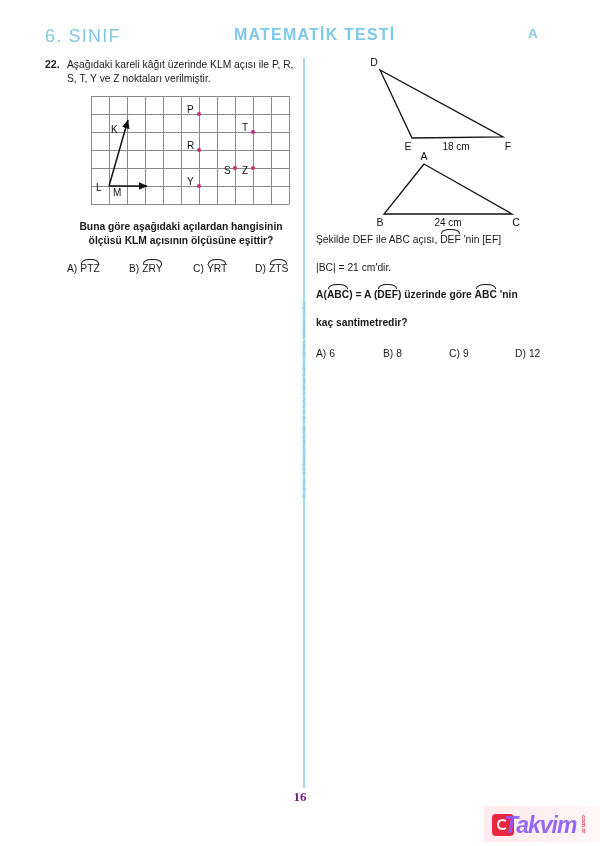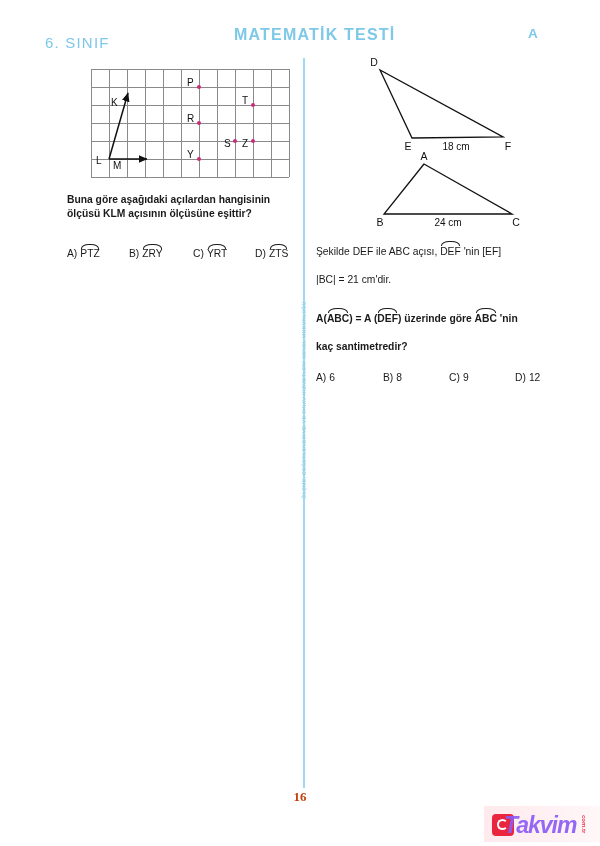--- a/index.html
+++ b/index.html
@@ -18,22 +18,22 @@
 
   
   .page-header {
     position: absolute;
     left: 0; top: 26px;
     width: 600px;
     height: 26px;
   }
   .hdr-grade {
     position: absolute;
-    left: 45px; top: 8px;
-    font-size: 15px;
+    left: 45px; top: 0;
+    font-size: 18px;
     letter-spacing: 1.2px;
     color: #7ec8e8;
   }
   .hdr-title {
     position: absolute;
     left: 234px; top: 0;
     font-size: 16px;
     letter-spacing: 1.2px;
     font-weight: 600;
     color: #7ec8e8;
@@ -123,21 +123,20 @@
   .opt {
     display: flex;
     align-items: flex-end;
     white-space: nowrap;
   }
   .opt-let { margin-right: 3px; }
   .ang {
     position: relative;
     display: inline-block;
     padding-top: 1px;
-    margin-top: 12px;
   }
   .ang::before {
     content: "";
     position: absolute;
     left: 1px; right: 1px;
     top: -3px;
     height: 4px;
     border-top: 1.2px solid #1a1a1a;
     border-left: 1.2px solid #1a1a1a;
     border-right: 1.2px solid #1a1a1a;
@@ -159,21 +158,21 @@
 
   
   .page-num {
     position: absolute;
     left: 0; top: 789px;
     width: 600px;
     text-align: center;
     font-family: "Liberation Serif", serif;
     font-weight: bold;
     font-size: 13px;
-    color: #c2410c;
+    color: #701a75;
   }
 
   
   .watermark {
     position: absolute;
     left: 492px; top: 812px;
     width: 104px;
     height: 26px;
   }
   .wm-badge {
@@ -230,20 +229,24 @@
   <div class="hdr-booklet">A</div>
 </div>
 
 <div class="divider"></div>
 <div class="divider-text">
   <span>ÖLÇME, DEĞERLENDİRME VE SINAV HİZMETLERİ GENEL MÜDÜRLÜĞÜ</span>
 </div>
 
 <div class="col-left">
 
+  <div class="q-head">
+    <div class="q-num">22.</div>
+    <div class="q-text">Aşağıdaki kareli kâğıt üzerinde KLM açısı ile P, R, S, T, Y ve Z noktaları verilmiştir.</div>
+  </div>
 
   <div class="fig-grid">
     <svg width="212" height="120" viewBox="0 0 212 120" xmlns="http://www.w3.org/2000/svg">
 
       <g stroke="#8a8a8a" stroke-width="1" fill="none" shape-rendering="crispEdges">
         <line x1="4" y1="4" x2="202" y2="4"></line>
         <line x1="4" y1="22" x2="202" y2="22"></line>
         <line x1="4" y1="40" x2="202" y2="40"></line>
         <line x1="4" y1="58" x2="202" y2="58"></line>
         <line x1="4" y1="76" x2="202" y2="76"></line>
@@ -287,21 +290,21 @@
         <text x="100" y="21">P</text>
         <text x="155" y="39">T</text>
         <text x="100" y="57">R</text>
         <text x="137" y="82">S</text>
         <text x="155" y="82">Z</text>
         <text x="100" y="93">Y</text>
       </g>
     </svg>
   </div>
 
-  <div class="q-sub" style="margin-top:4px;">Buna göre aşağıdaki açılardan hangisinin ölçüsü KLM açısının ölçüsüne eşittir?</div>
+  <div class="q-sub" style="margin-top:4px;text-align:center;">Buna göre aşağıdaki açılardan hangisinin ölçüsü KLM açısının ölçüsüne eşittir?</div>
 
   <div class="options" style="margin-top:14px;">
     <div class="opt" style="width:62px;">
       <span class="opt-let">A)</span>
       <span class="ang">PTZ</span>
     </div>
     <div class="opt" style="width:64px;">
       <span class="opt-let">B)</span>
       <span class="ang">ZRY</span>
     </div>

